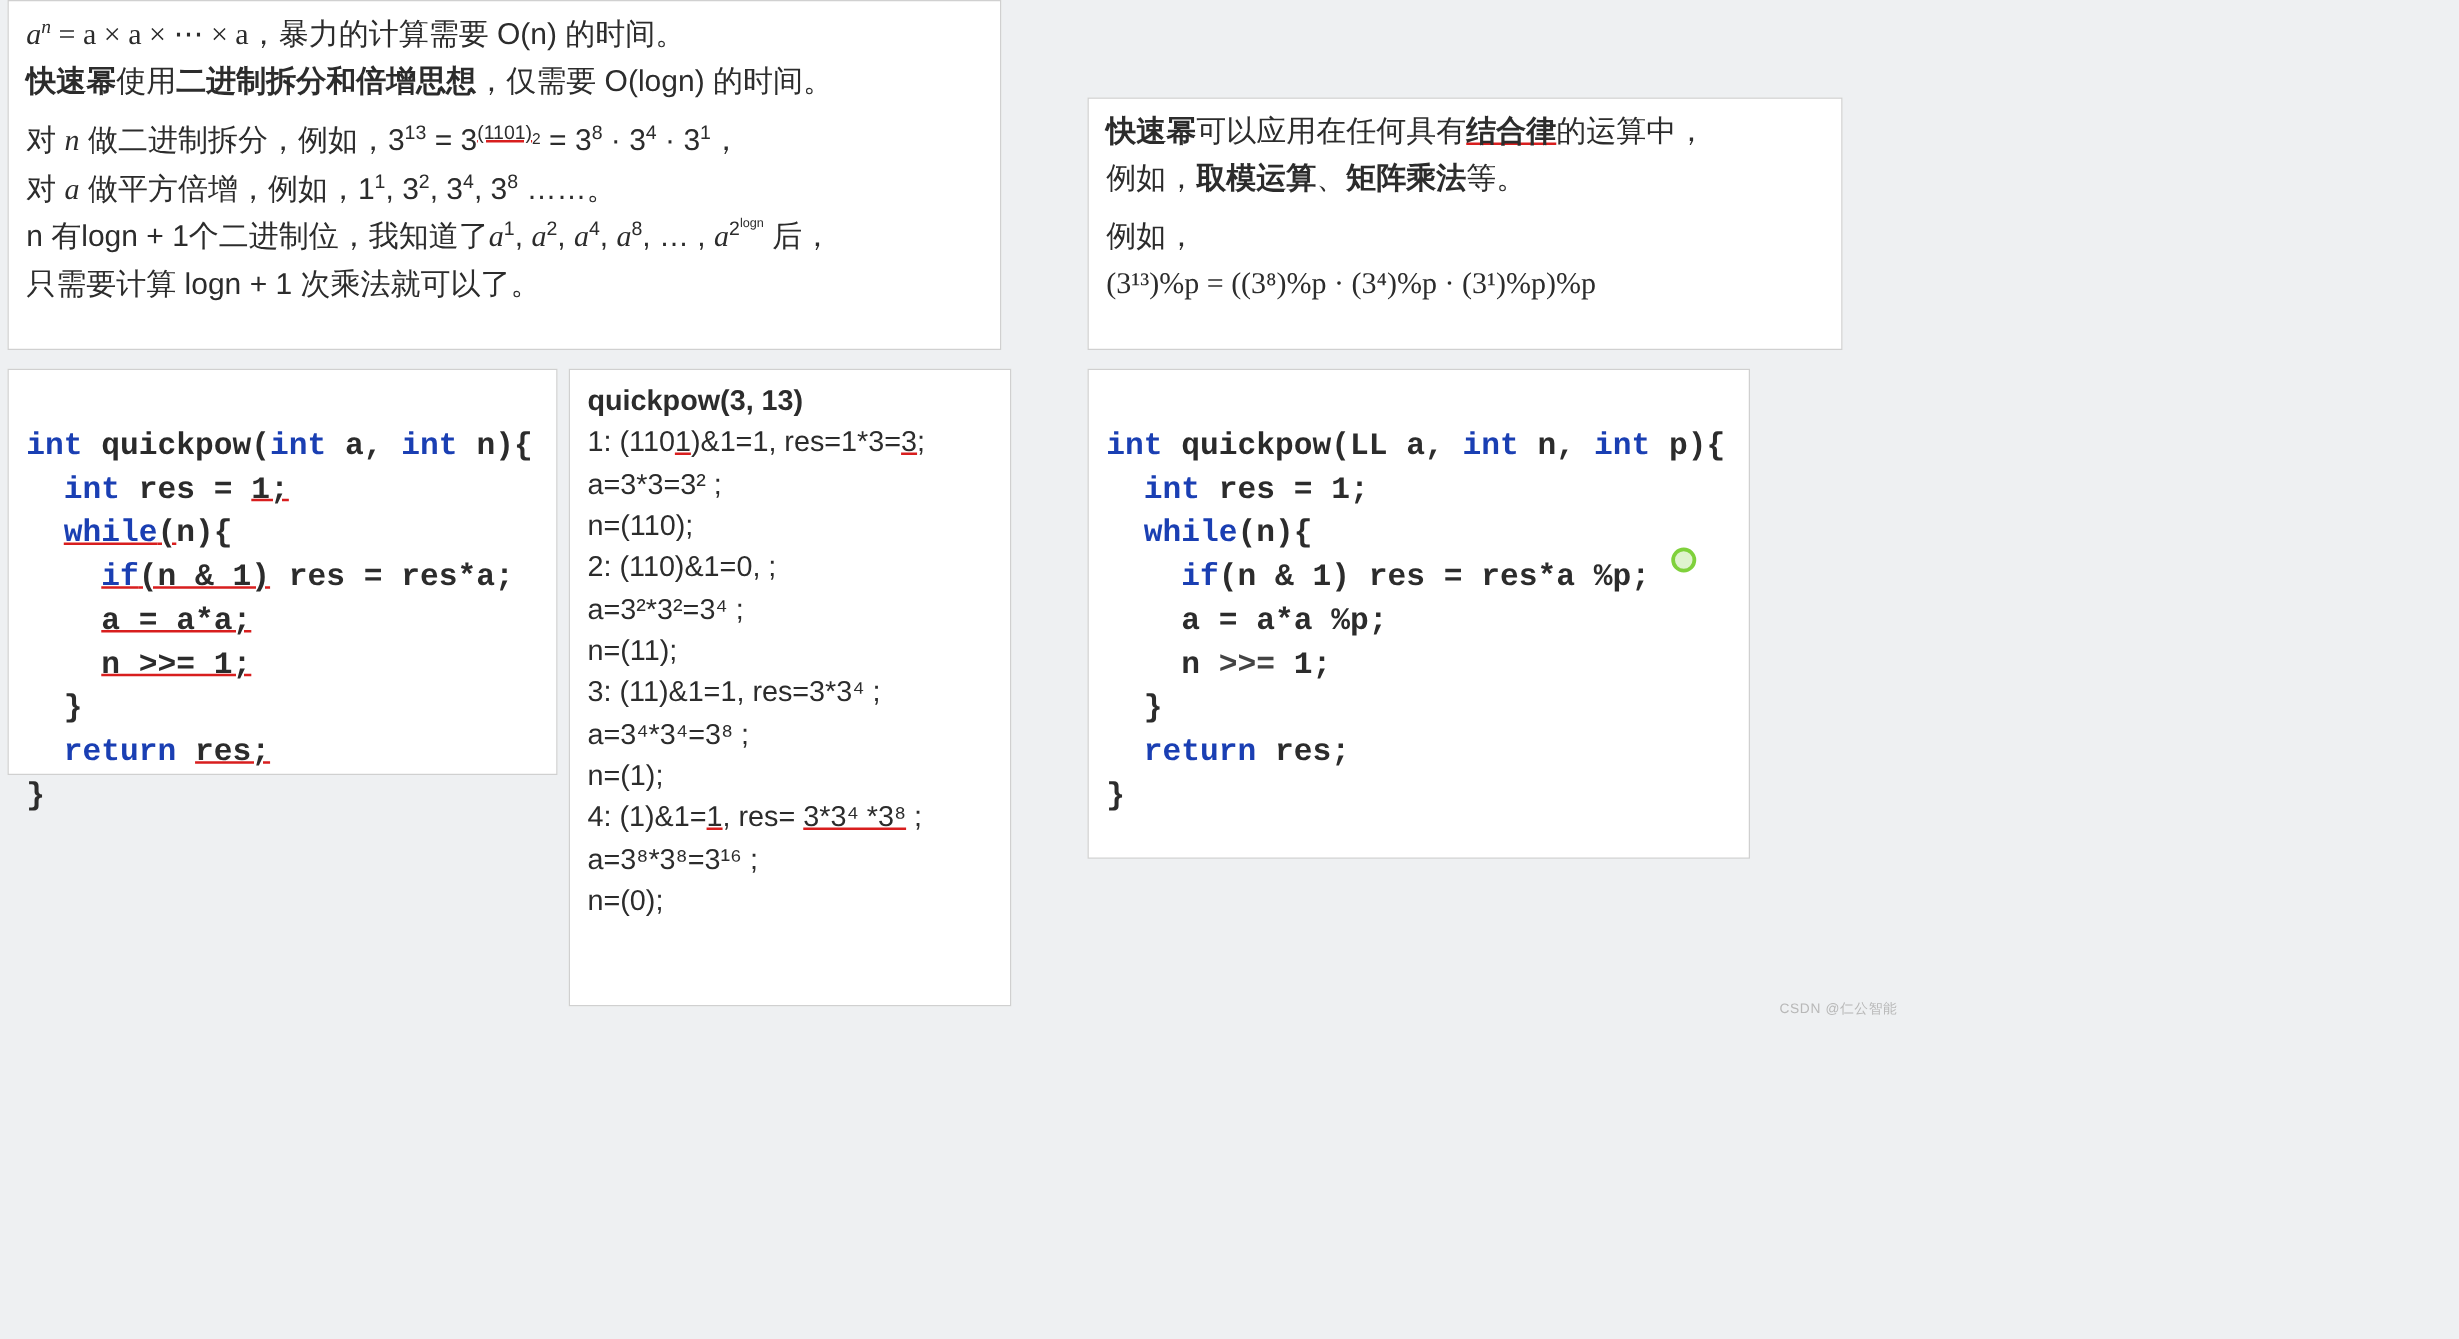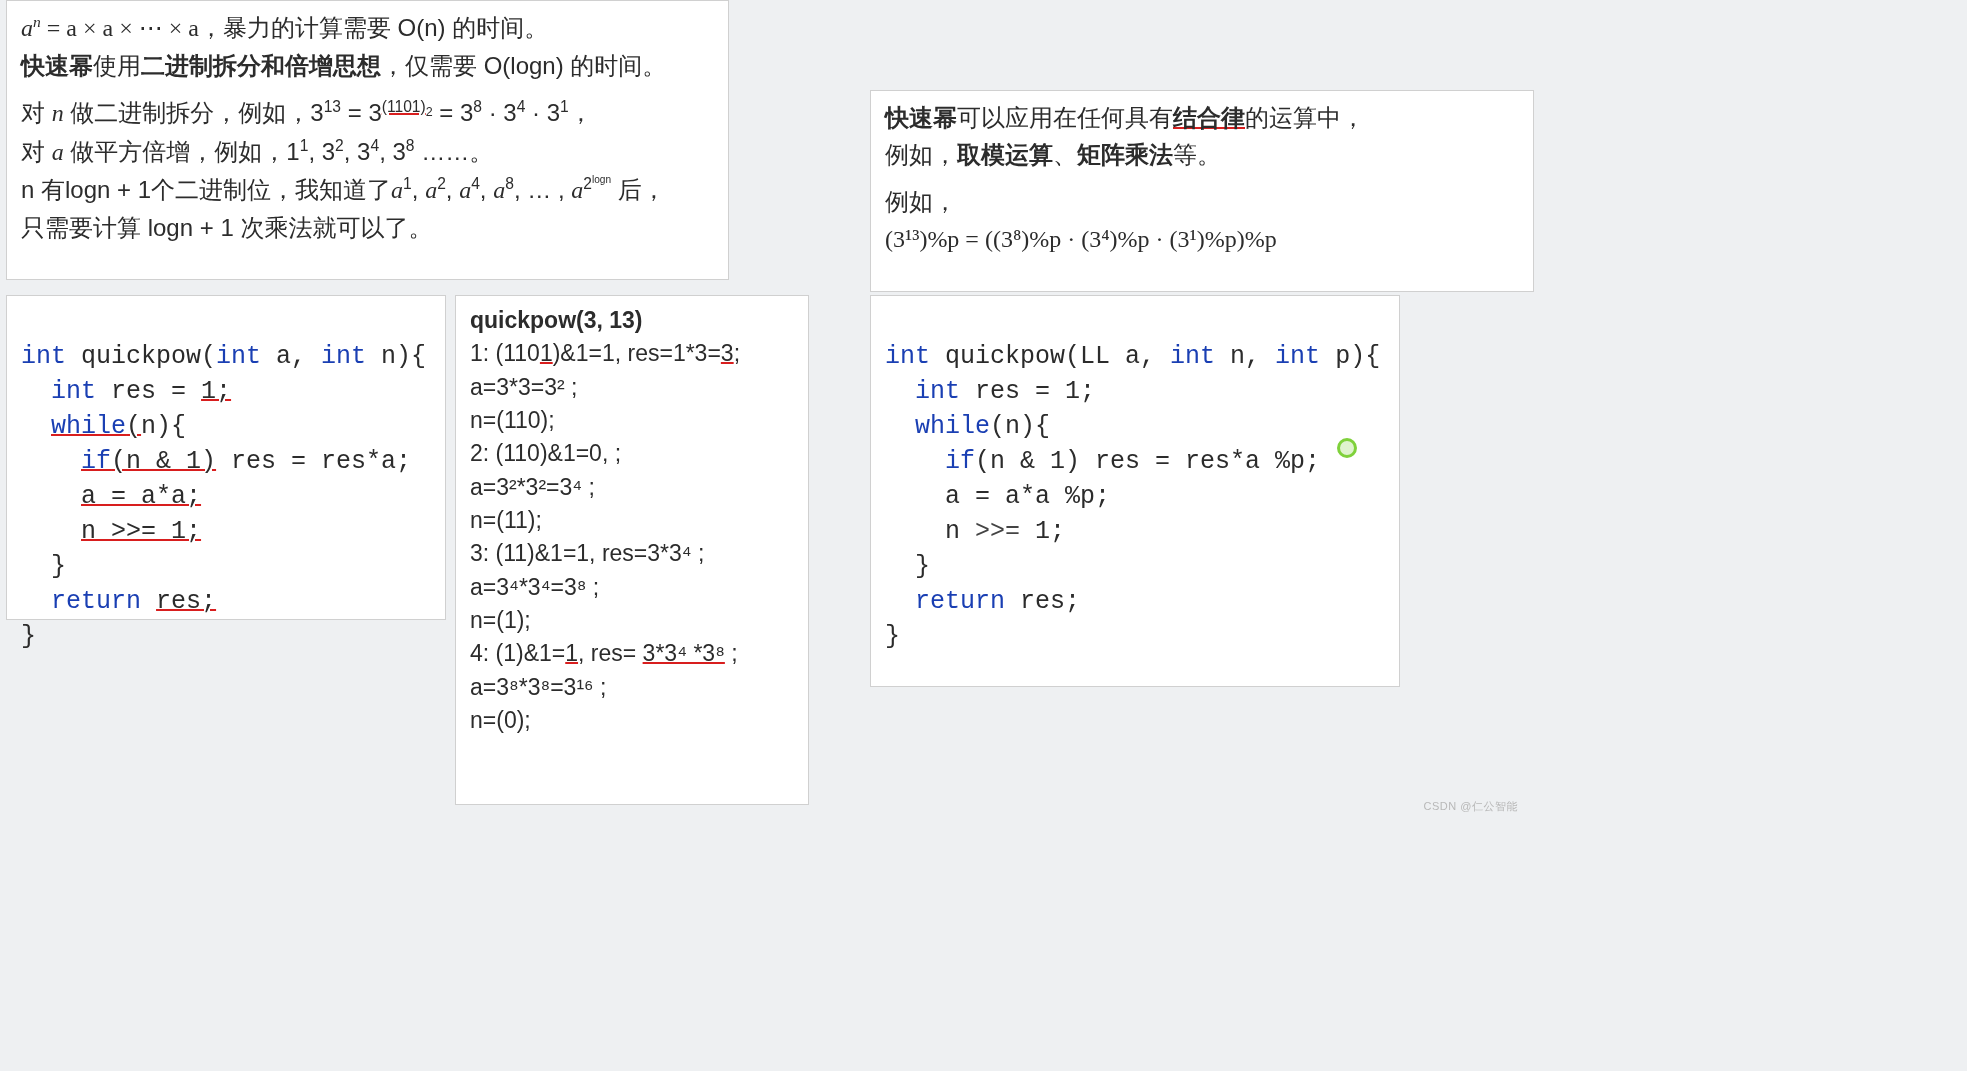--- a/index.html
+++ b/index.html
@@ -3,54 +3,54 @@
 <meta charset="utf-8">
 <style>
   html,body{margin:0;padding:0;background:#eef0f2;font-family:"Microsoft YaHei","PingFang SC","Segoe UI",sans-serif;color:#2c2c2c;}
   .page{width:1510px;min-height:820px;position:relative;padding:0 10px;}
   .box{background:#ffffff;border:1px solid #d0d0d0;position:absolute;box-sizing:border-box;padding:8px 14px;font-size:24px;line-height:1.55;}
   .box .bold,.box b{font-weight:700;}
   .math{font-family:"Cambria Math","Times New Roman",serif;font-style:italic;}
   .roman{font-style:normal;}
   .under-red{text-decoration:underline;text-decoration-color:#d81e1e;text-decoration-thickness:2px;}
   
-  .code{font-family:Consolas,"Courier New",monospace;font-size:25px;line-height:1.4;white-space:pre;}
+  .code{font-family:Consolas,"Courier New",monospace;font-size:25px;line-height:1.4;white-space:pre;font-weight:bold;}
   .kw{color:#1a3fb3;} 
   .op{color:#444;}
   .fn{color:#2a2a2a;}
   sup{font-size:0.65em;line-height:0;}
   .green-dot{position:absolute;width:14px;height:14px;border:3px solid #7fd13b;border-radius:50%;background:rgba(127,209,59,0.25);}
   .watermark{position:absolute;bottom:6px;right:12px;font-size:11px;color:#b8b8b8;letter-spacing:0.5px;}
 </style>
 </head>
 <body>
 
 <div class="page">
 
-  <div class="box" style="left:6px;top:0;width:723px;height:280px;">
+  <div class="box" style="left:6px;top:0;width:795px;height:280px;">
     <div>
       <span class="math"><span>a</span><sup>n</sup></span><span class="math roman"> = a × a × ⋯ × a，</span><span>暴力的计算需要 O(n) 的时间。</span>
     </div>
     <div>
       <b>快速幂</b><span>使用</span><b>二进制拆分和倍增思想</b><span>，仅需要 O(logn) 的时间。</span>
     </div>
     <div style="height:10px"></div>
     <div>
       <span>对 </span><span class="math">n</span><span> 做二进制拆分，例如，3</span><sup>13</sup><span> = 3</span><sup><span class="under-red">(1101)</span><sub style="font-size:0.8em">2</sub></sup><span> = 3</span><sup>8</sup><span> · 3</span><sup>4</sup><span> · 3</span><sup>1</sup><span>，</span>
     </div>
     <div>
       <span>对 </span><span class="math">a</span><span> 做平方倍增，例如，1</span><sup>1</sup><span>, 3</span><sup>2</sup><span>, 3</span><sup>4</sup><span>, 3</span><sup>8</sup><span> ……。</span>
     </div>
     <div>
       <span> n 有logn + 1个二进制位，我知道了</span><span class="math">a</span><sup>1</sup><span>, </span><span class="math">a</span><sup>2</sup><span>, </span><span class="math">a</span><sup>4</sup><span>, </span><span class="math">a</span><sup>8</sup><span>, … , </span><span class="math">a</span><sup><span>2</span><sup>logn</sup></sup><span> 后，</span>
     </div>
     <div>只需要计算 logn + 1 次乘法就可以了。</div>
   </div>
 
-  <div class="box" style="left:870px;top:78px;width:664px;height:202px;margin-top:12px;">
+  <div class="box" style="left:870px;top:78px;width:604px;height:202px;">
     <div>
       <b>快速幂</b><span>可以应用在任何具有</span><b class="under-red">结合律</b><span>的运算中，</span>
     </div>
     <div>
       <span>例如，</span><b>取模运算</b><span>、</span><b>矩阵乘法</b><span>等。</span>
     </div>
     <div style="height:10px"></div>
     <div>例如，</div>
     <div class="math roman"> (3¹³)%p = ((3⁸)%p · (3⁴)%p · (3¹)%p)%p</div>
   </div>

